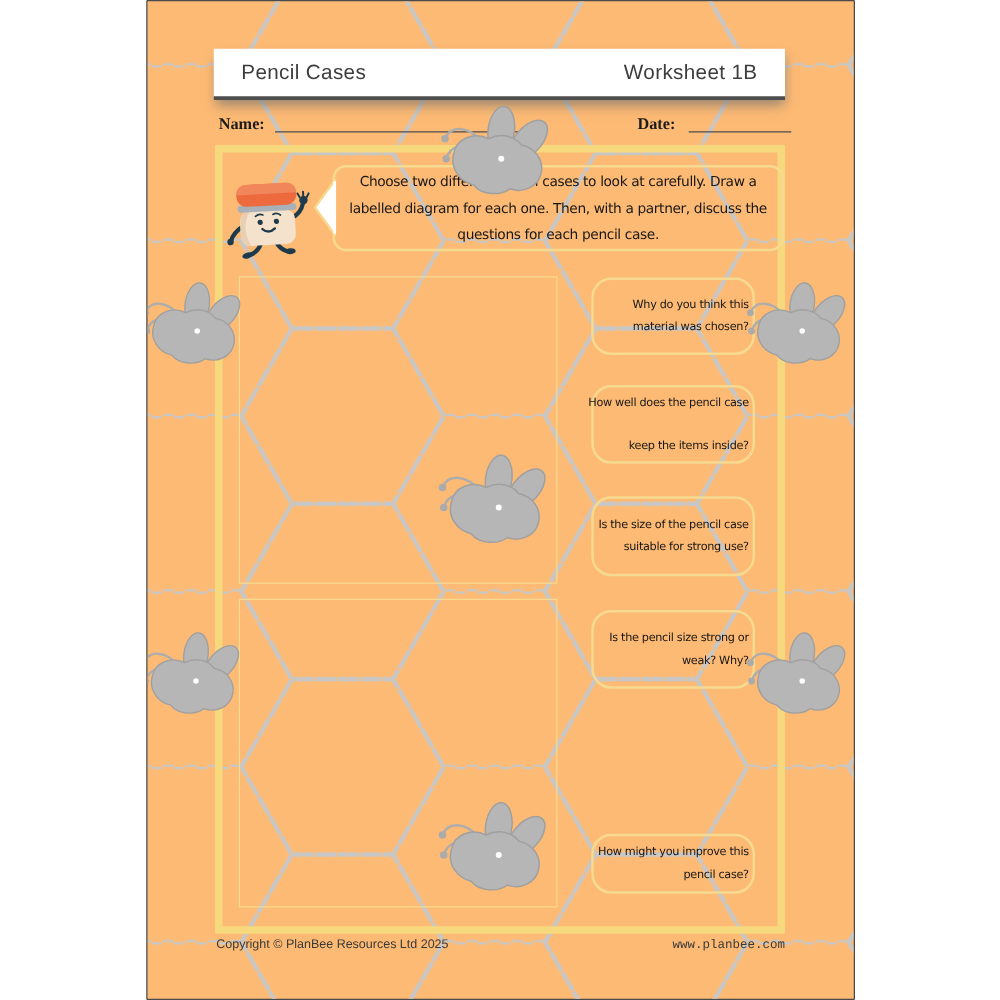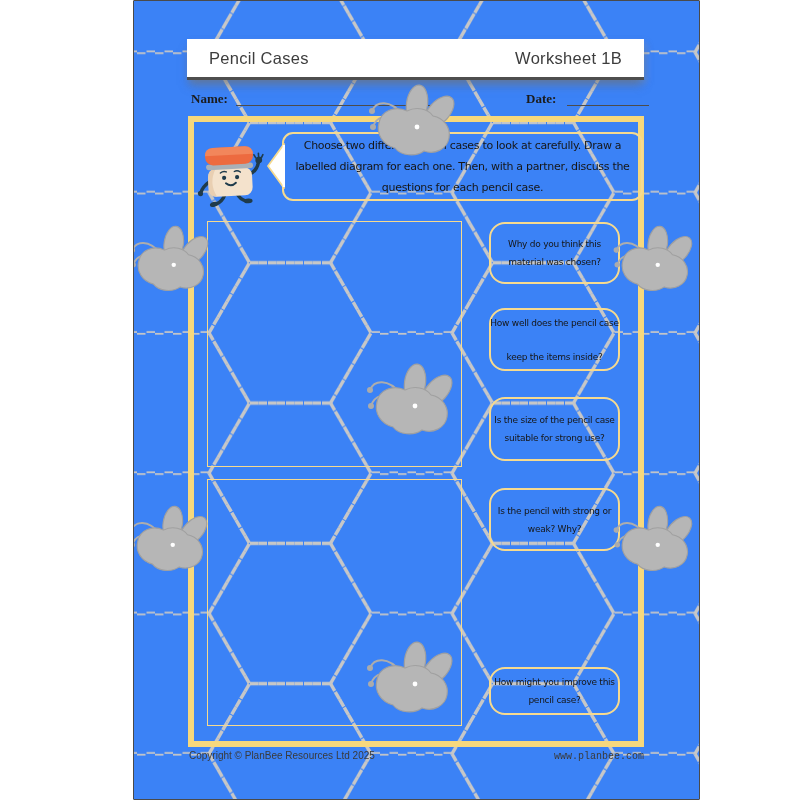--- a/index.html
+++ b/index.html
@@ -6,23 +6,22 @@
   body{
     width:800px;height:800px;background:#ffffff;
     font-family:"Liberation Sans",sans-serif;
     position:relative;overflow:hidden;
   }
   .canvas{position:absolute;left:0;top:0;width:800px;height:800px;background:#ffffff;}
 
   
   .page{
     position:absolute;left:117px;top:0;width:565px;height:798px;
-    background:#3b82f6;border:1px solid #4a4a4a;border-radius:1px;
+    background:#fdba74;border:1px solid #4a4a4a;border-radius:1px;
     overflow:hidden;
-    margin-left:16px;
   }
   .hex-layer{position:absolute;left:0;top:0;width:565px;height:800px;z-index:0;}
   .decor-layer{position:absolute;left:0;top:0;width:565px;height:800px;z-index:6;pointer-events:none;}
 
   
   .header-bar{
     position:absolute;left:53px;top:38px;width:457px;height:41px;
     background:#ffffff;z-index:3;
     border-bottom:3px solid #4e4e4e;
     box-shadow:0 7px 9px -2px rgba(105,105,105,0.55), 3px 3px 6px rgba(150,150,150,0.25);
@@ -61,21 +60,21 @@
     position:absolute;left:73px;width:255px;
     border:1.5px solid #F6DA8F;box-sizing:border-box;background:transparent;z-index:1;
   }
   .drawing-box.first{top:220px;height:246px;}
   .drawing-box.second{top:478px;height:247px;}
 
   
   .question-card{
     position:absolute;left:355px;width:131px;
     border:2px solid #F6DA8F;border-radius:16px;box-sizing:border-box;z-index:2;
-    display:flex;flex-direction:column;justify-content:center;align-items:center;
+    display:flex;flex-direction:column;justify-content:center;align-items:flex-end;
     padding:12px 3px;
   }
   .q-line{
     font-family:"DejaVu Sans",sans-serif;font-size:9px;line-height:18px;
     letter-spacing:-0.25px;color:#161616;white-space:nowrap;text-align:center;
   }
   .qc-1{top:221px;height:62px;}
   .qc-2{top:307px;height:63px;gap:16px;}
   .qc-3{top:396px;height:64px;}
   .qc-4{top:487px;height:63px;}
@@ -170,21 +169,21 @@
     </div>
     <div class="question-card qc-2">
       <div class="q-line">How well does the pencil case</div>
       <div class="q-line">keep the items inside?</div>
     </div>
     <div class="question-card qc-3">
       <div class="q-line">Is the size of the pencil case</div>
       <div class="q-line">suitable for strong use?</div>
     </div>
     <div class="question-card qc-4">
-      <div class="q-line">Is the pencil with strong or</div>
+      <div class="q-line">Is the pencil size strong or</div>
       <div class="q-line">weak? Why?</div>
     </div>
     <div class="question-card qc-6">
       <div class="q-line">How might you improve this</div>
       <div class="q-line">pencil case?</div>
     </div>
 
     <div class="footer-copyright">Copyright © PlanBee Resources Ltd 2025</div>
     <div class="footer-website">www.planbee.com</div>
 

